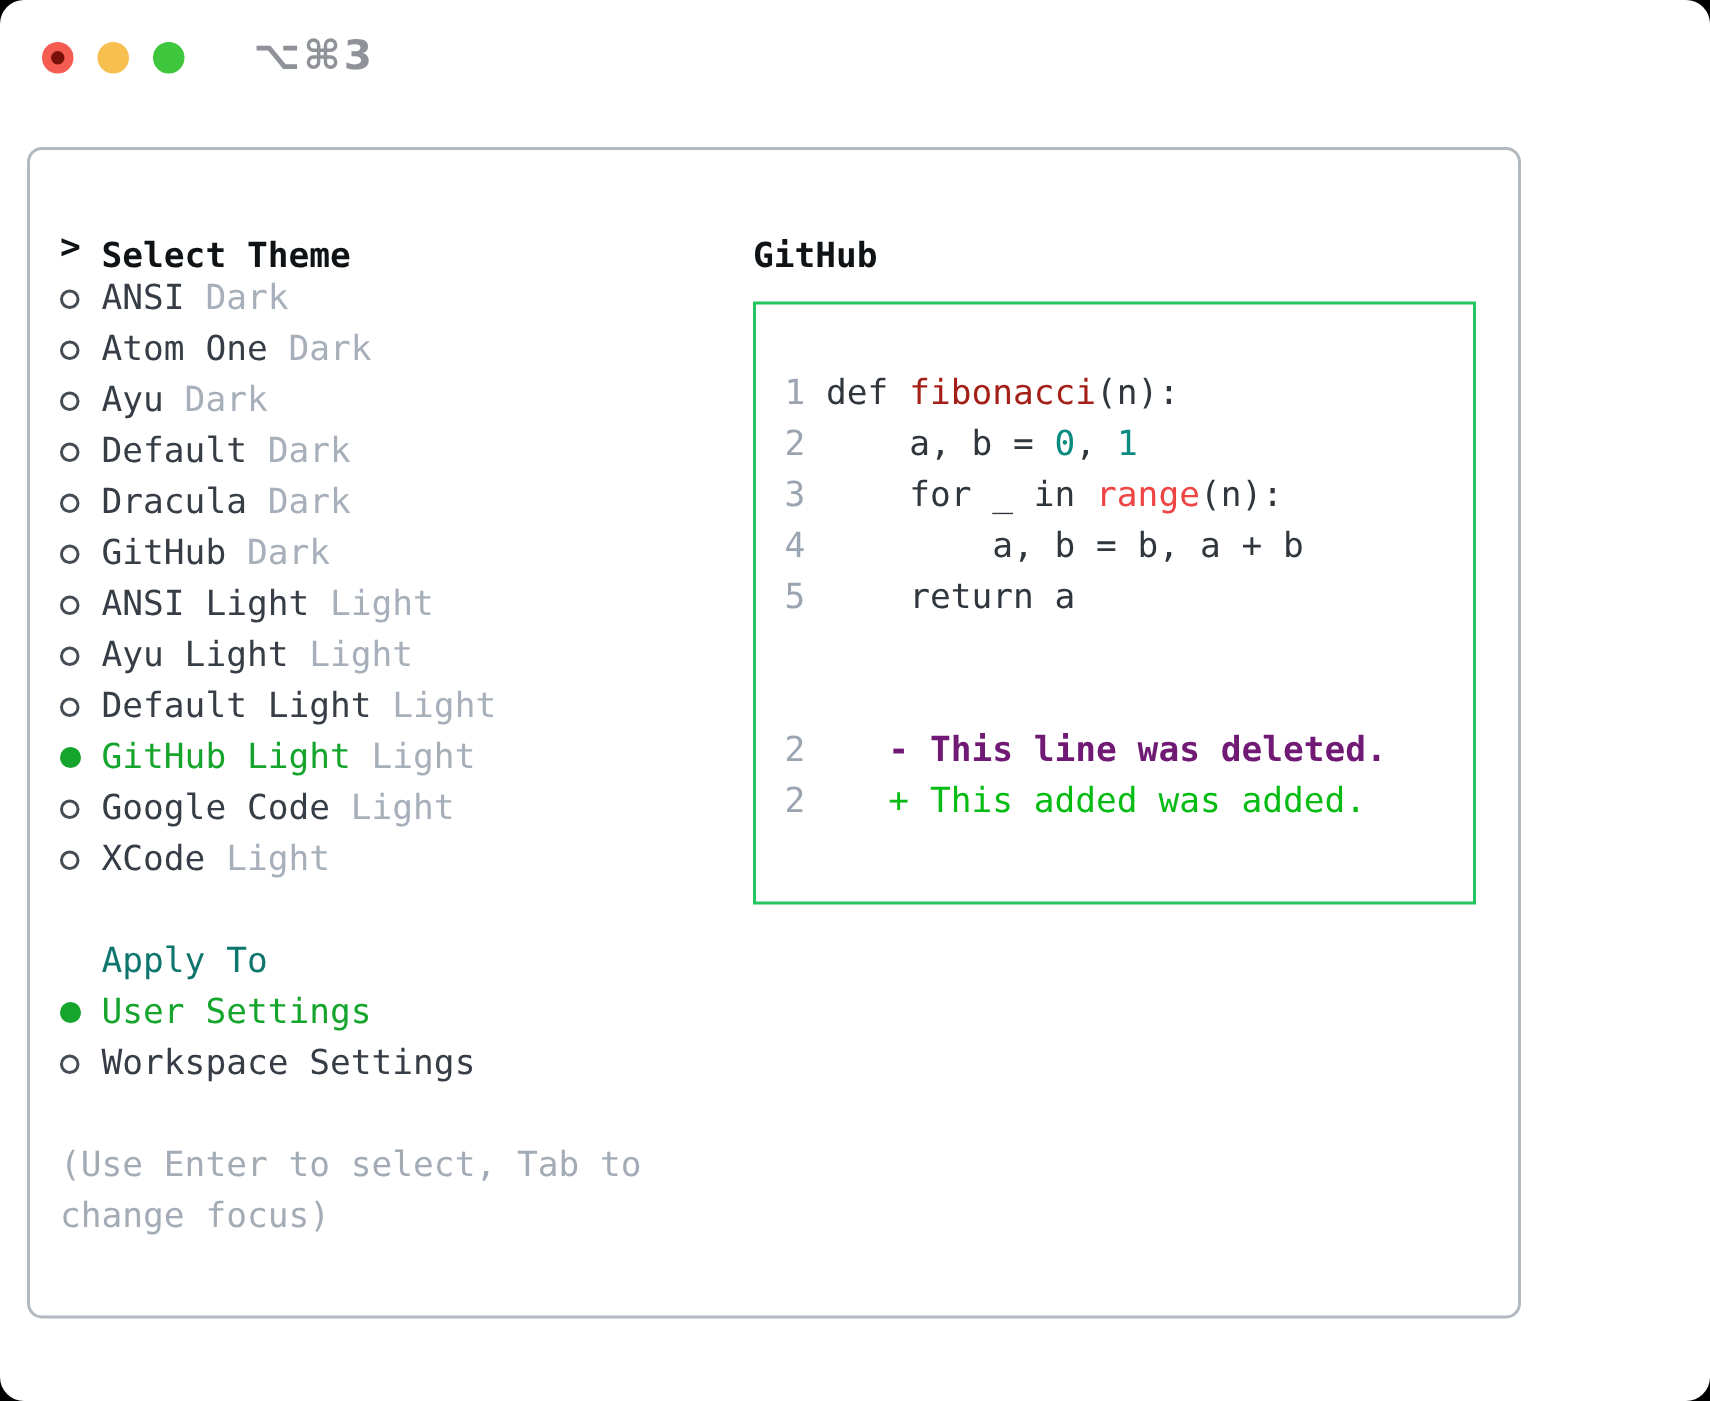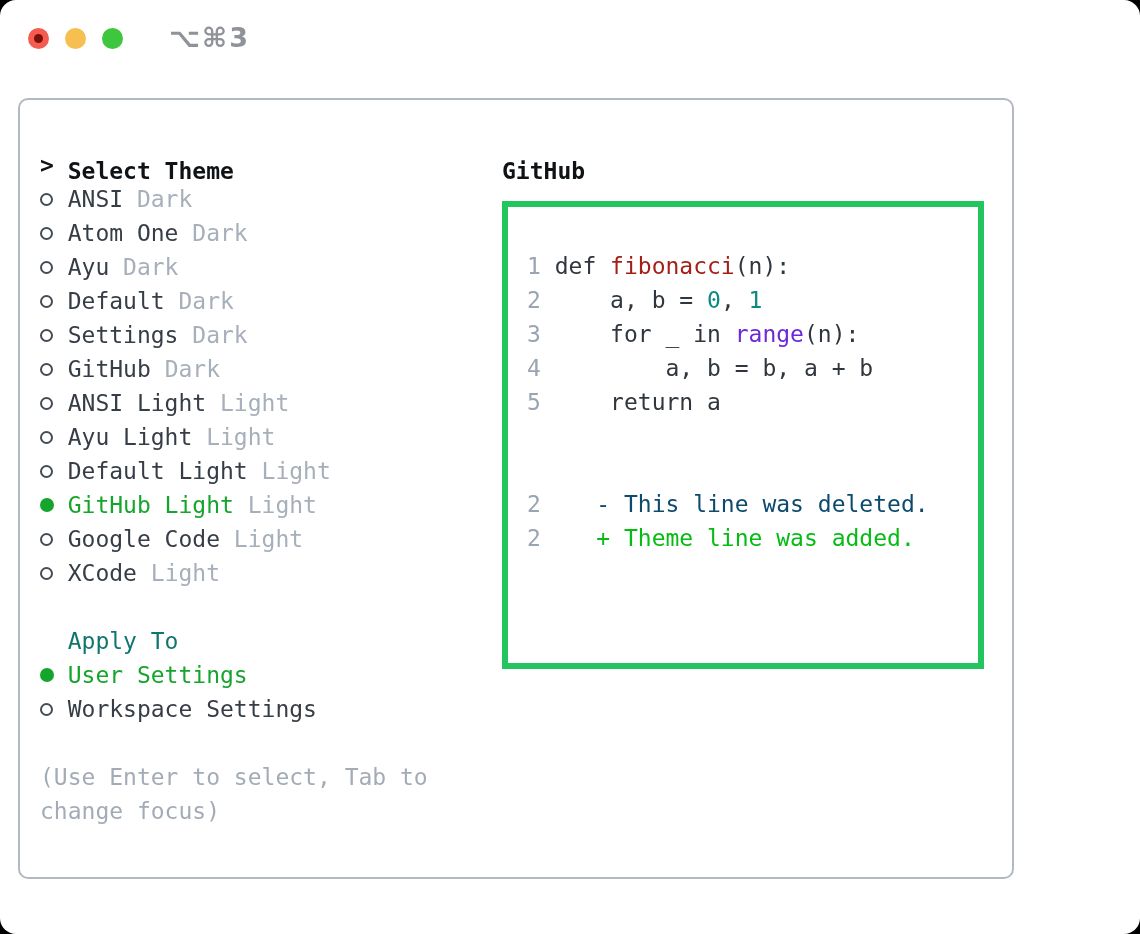--- a/index.html
+++ b/index.html
@@ -37,31 +37,31 @@
   .h2{color:#0f766e;}
   .dot{width:13px;height:13px;box-sizing:border-box;border:2px solid #454c55;border-radius:50%;display:inline-block;}
   .dot.filled{width:14px;height:14px;border:none;background:#16a52c;}
   .name{color:#363d46;}
   .theme-row.selected .name,.apply-row.selected .name{color:#16a52c;}
   .tag{color:#a6afba;margin-left:1ch;}
   .spacer{height:34px;}
   .hint{color:#a3acb6;line-height:34px;width:30ch;white-space:normal;}
   
   .preview-box{
-    margin-top:19px;width:482px;height:468px;box-sizing:border-box;
-    border:6px solid #22c55e;background:#fff;padding:42px 16px 0 19px;
+    margin-top:19px;width:482px;height:402px;box-sizing:border-box;
+    border:2px solid #22c55e;background:#fff;padding:42px 16px 0 19px;
   }
   .pline{height:34px;line-height:34px;white-space:pre;color:#30363d;}
   .lineno{color:#9aa5b1;}
   .seg-plain{color:#30363d;}
   .seg-function{color:#a31f17;}
   .seg-number{color:#0a8b80;}
-  .seg-builtin{color:#6d28d9;}
+  .seg-builtin{color:#ef4444;}
   .seg-context{color:#8f969c;}
-  .seg-deleted{color:#0c4a6e;}
+  .seg-deleted{color:#701a75;font-weight:bold;}
   .seg-added{color:#06bc13;}
 </style>
 </head>
 <body>
 
 <div class="window">
 
   <div class="titlebar">
     <div class="lights">
       <span class="light red">
@@ -79,21 +79,21 @@
       <div class="row">
         <span class="prefix caret">&gt;</span>
         <span class="h">Select Theme</span>
       </div>
 
       <div id="theme-list">
           <div class="row theme-row"><span class="prefix"><span class="dot"></span></span><span class="name">ANSI</span><span class="tag">Dark</span></div>
           <div class="row theme-row"><span class="prefix"><span class="dot"></span></span><span class="name">Atom One</span><span class="tag">Dark</span></div>
           <div class="row theme-row"><span class="prefix"><span class="dot"></span></span><span class="name">Ayu</span><span class="tag">Dark</span></div>
           <div class="row theme-row"><span class="prefix"><span class="dot"></span></span><span class="name">Default</span><span class="tag">Dark</span></div>
-          <div class="row theme-row"><span class="prefix"><span class="dot"></span></span><span class="name">Settings</span><span class="tag">Dark</span></div>
+          <div class="row theme-row"><span class="prefix"><span class="dot"></span></span><span class="name">Dracula</span><span class="tag">Dark</span></div>
           <div class="row theme-row"><span class="prefix"><span class="dot"></span></span><span class="name">GitHub</span><span class="tag">Dark</span></div>
           <div class="row theme-row"><span class="prefix"><span class="dot"></span></span><span class="name">ANSI Light</span><span class="tag">Light</span></div>
           <div class="row theme-row"><span class="prefix"><span class="dot"></span></span><span class="name">Ayu Light</span><span class="tag">Light</span></div>
           <div class="row theme-row"><span class="prefix"><span class="dot"></span></span><span class="name">Default Light</span><span class="tag">Light</span></div>
           <div class="row theme-row selected"><span class="prefix"><span class="dot filled"></span></span><span class="name">GitHub Light</span><span class="tag">Light</span></div>
           <div class="row theme-row"><span class="prefix"><span class="dot"></span></span><span class="name">Google Code</span><span class="tag">Light</span></div>
           <div class="row theme-row"><span class="prefix"><span class="dot"></span></span><span class="name">XCode</span><span class="tag">Light</span></div>
         </div>
 
       <div class="spacer"></div>
@@ -120,19 +120,19 @@
       <div class="preview-box">
         <div id="preview-lines">
             <div class="pline"><span class="lineno">1 </span><span class="seg-plain">def </span><span class="seg-function">fibonacci</span><span class="seg-plain">(n):</span></div>
             <div class="pline"><span class="lineno">2 </span><span class="seg-plain">    a, b = </span><span class="seg-number">0</span><span class="seg-plain">, </span><span class="seg-number">1</span></div>
             <div class="pline"><span class="lineno">3 </span><span class="seg-plain">    for _ in </span><span class="seg-builtin">range</span><span class="seg-plain">(n):</span></div>
             <div class="pline"><span class="lineno">4 </span><span class="seg-plain">        a, b = b, a + b</span></div>
             <div class="pline"><span class="lineno">5 </span><span class="seg-plain">    return a</span></div>
             <div class="pline"><span class="lineno"></span></div>
             <div class="pline"><span class="lineno"></span></div>
             <div class="pline"><span class="lineno">2 </span><span class="seg-deleted">   - This line was deleted.</span></div>
-            <div class="pline"><span class="lineno">2 </span><span class="seg-added">   + Theme line was added.</span></div>
+            <div class="pline"><span class="lineno">2 </span><span class="seg-added">   + This added was added.</span></div>
           </div>
       </div>
     </div>
 
   </div>
 </div>
 
 </body></html>

